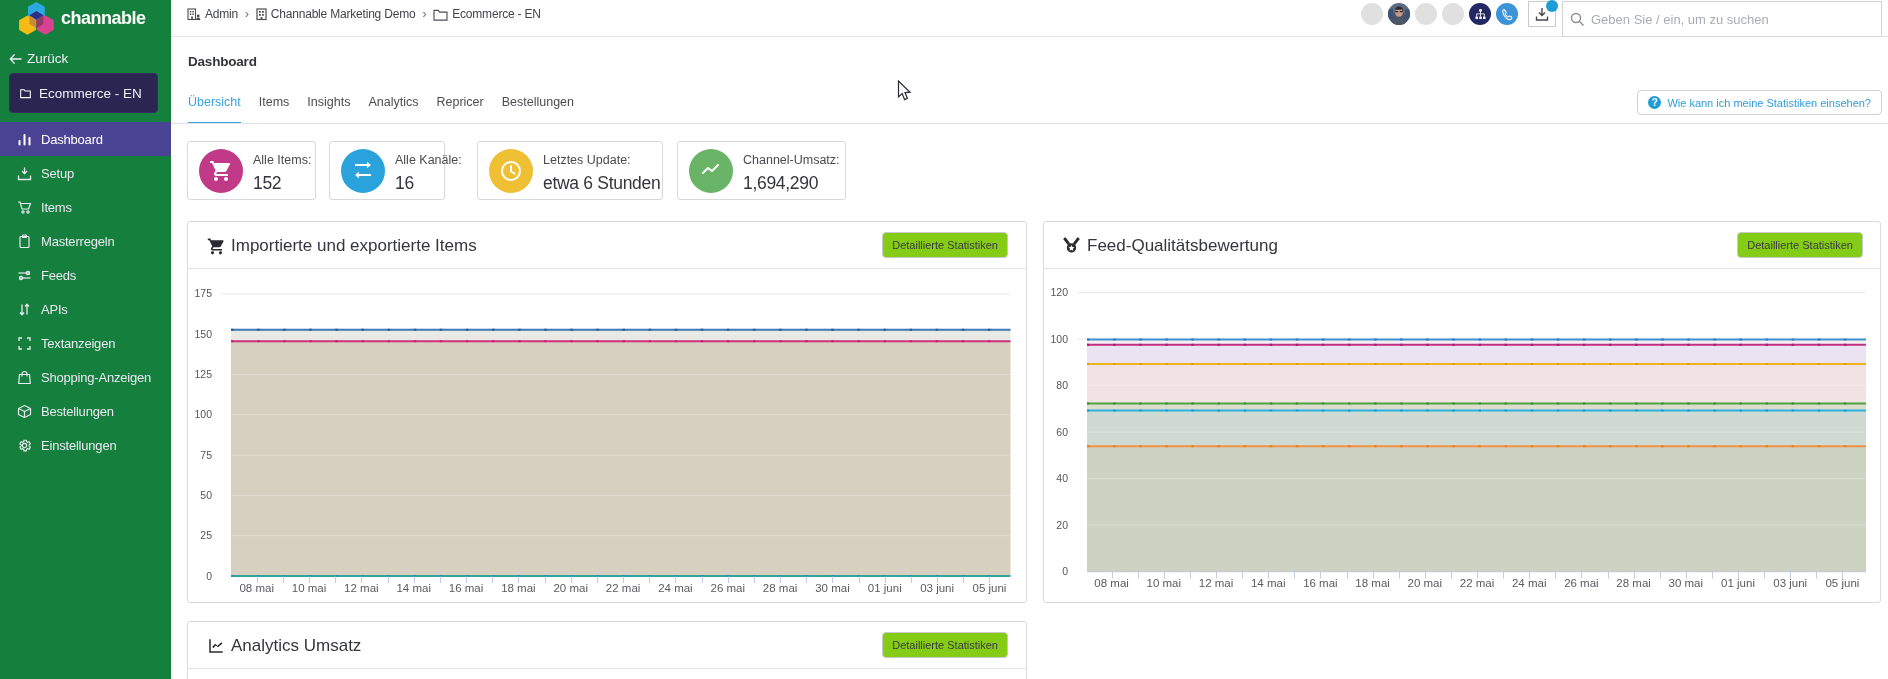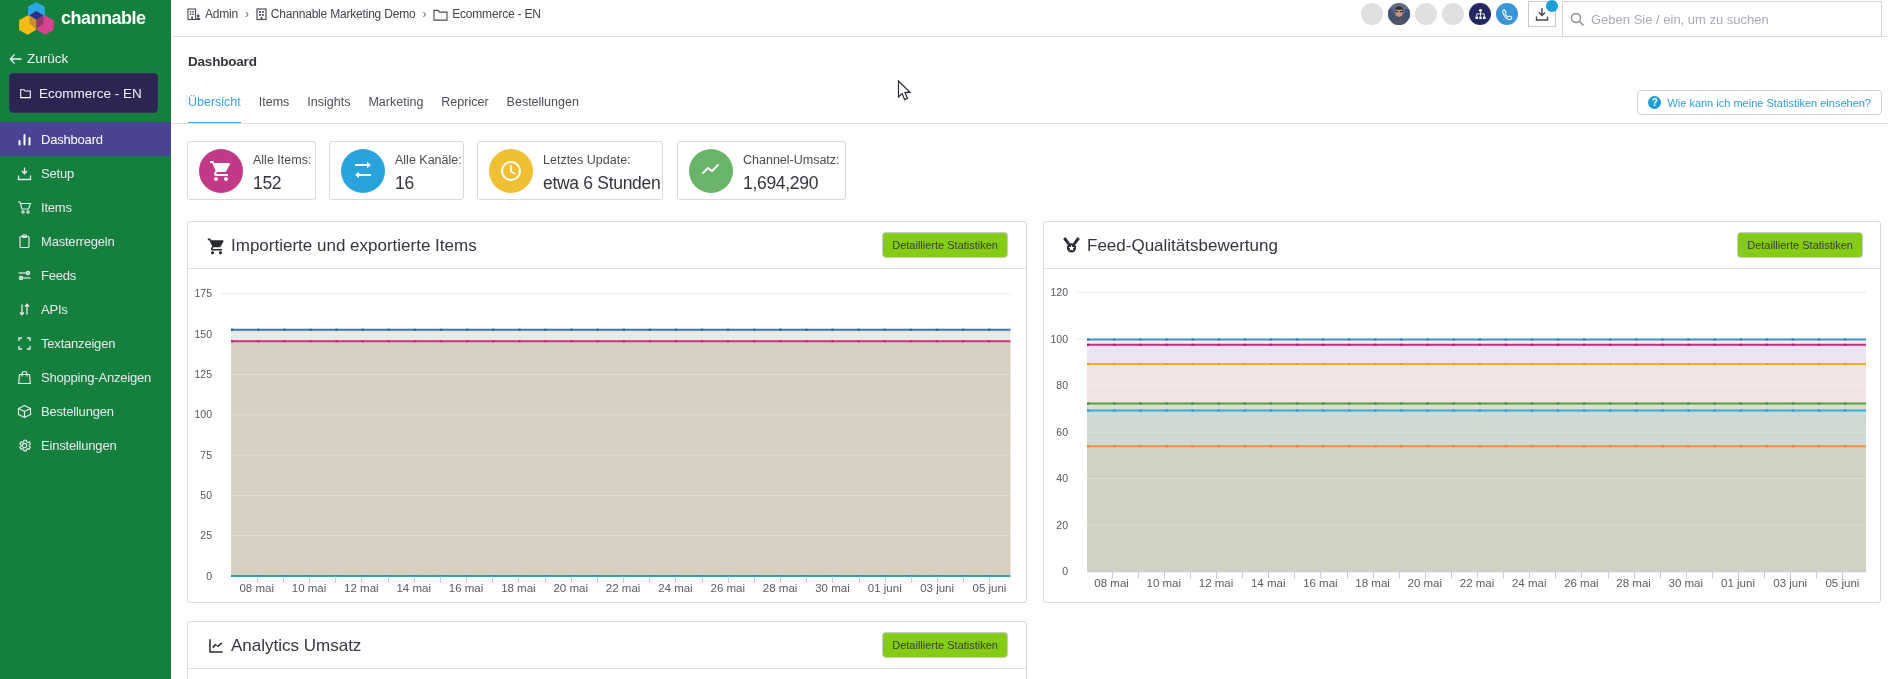--- a/index.html
+++ b/index.html
@@ -278,37 +278,37 @@
     <span>Geben Sie / ein, um zu suchen</span>
   </div>
 </div>
 
 <div class="content">
   <h1 class="pagetitle">Dashboard</h1>
   <div class="tabs">
     <div class="tab act">Übersicht</div>
     <div class="tab">Items</div>
     <div class="tab">Insights</div>
-    <div class="tab">Marketing</div>
+    <div class="tab">Analytics</div>
     <div class="tab">Repricer</div>
     <div class="tab">Bestellungen</div>
   </div>
   <div class="tabline"></div>
   <div class="helpbtn"><div class="q">?</div>Wie kann ich meine Statistiken einsehen?</div>
 
   <div class="stat" style="left:16px; width:129px;">
     <div class="circ" style="background:#c13a87;">
         <svg width="24" height="24" viewBox="0 0 24 24">
           <path fill="#fff" d="M7 18c-1.1 0-1.99.9-1.99 2S5.9 22 7 22s2-.9 2-2-.9-2-2-2zM1 2v2h2l3.6 7.59-1.35 2.45c-.16.28-.25.61-.25.96 0 1.1.9 2 2 2h12v-2H7.42c-.14 0-.25-.11-.25-.25l.03-.12.9-1.63h7.45c.75 0 1.41-.41 1.75-1.03l3.58-6.49c.08-.14.12-.31.12-.49 0-.55-.45-1-1-1H5.21l-.94-2H1zm16 16c-1.1 0-1.99.9-1.99 2s.89 2 1.99 2 2-.9 2-2-.9-2-2-2z"></path>
         </svg>
       </div>
     <div class="lab">Alle Items:</div>
       <div class="val">152</div>
   </div>
-  <div class="stat" style="left:158px; width:135px;padding-left:20px;">
+  <div class="stat" style="left:158px; width:116px;padding-left:20px;">
     <div class="circ" style="background:#2aa3dc;">
         <svg width="24" height="24" viewBox="0 0 24 24">
           <path fill="#fff" d="M4 7h12v2.2l4-3.2-4-3.2V5H4v2zm16 8H8v-2.2l-4 3.2 4 3.2V17h12v-2z"></path>
         </svg>
       </div>
     <div class="lab">Alle Kanäle:</div>
       <div class="val">16</div>
   </div>
   <div class="stat" style="left:306px; width:186px;">
     <div class="circ" style="background:#efc033;">

